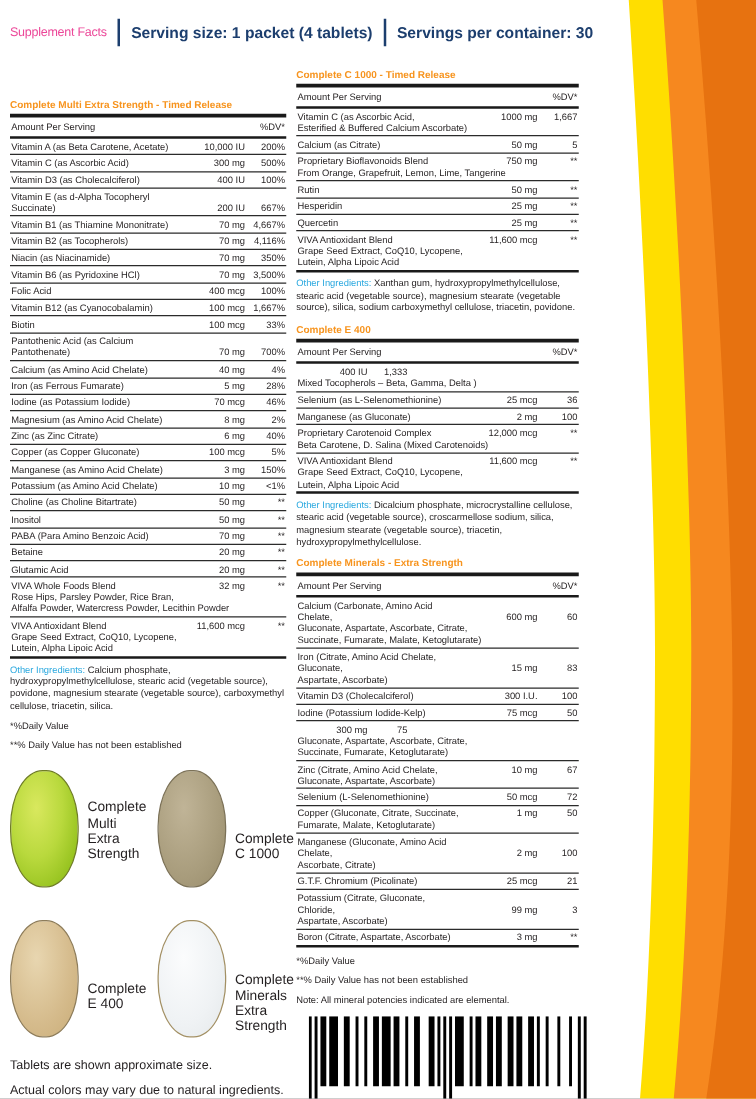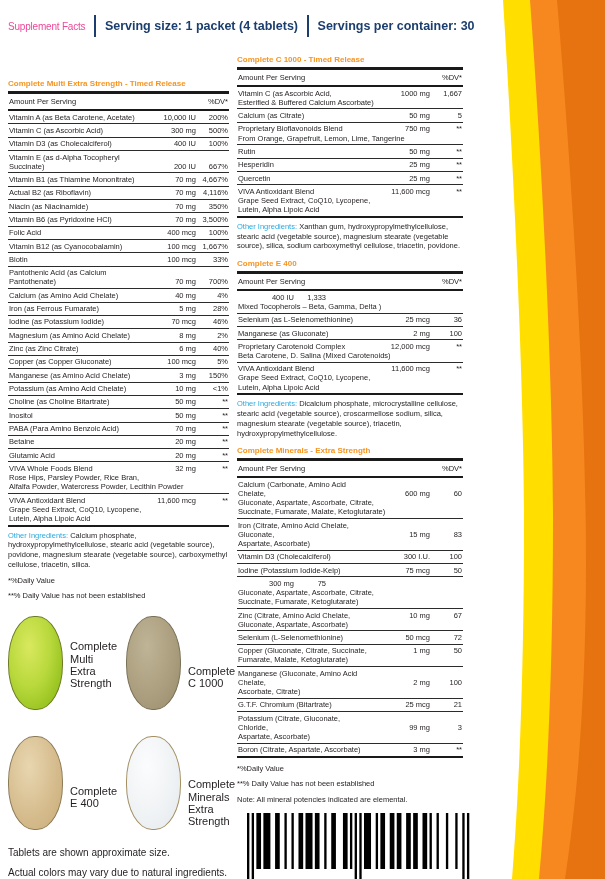--- a/index.html
+++ b/index.html
@@ -129,21 +129,21 @@
                 <div class="rmain">
                   <span class="nm">Vitamin B1 (as Thiamine Mononitrate)</span>
                   <span class="amt">70 mg</span>
                   <span class="dv">4,667%</span>
                 </div>
 
               </div>
 
               <div class="row">
                 <div class="rmain">
-                  <span class="nm">Actual B2 (as Riboflavin)</span>
+                  <span class="nm">Vitamin B2 (as Tocopherols)</span>
                   <span class="amt">70 mg</span>
                   <span class="dv">4,116%</span>
                 </div>
 
               </div>
 
               <div class="row">
                 <div class="rmain">
                   <span class="nm">Niacin (as Niacinamide)</span>
                   <span class="amt">70 mg</span>
@@ -599,21 +599,21 @@
                 <div class="rmain">
                   <span class="nm">Manganese (Gluconate, Amino Acid Chelate,</span>
                   <span class="amt">2 mg</span>
                   <span class="dv">100</span>
                 </div>
                 <div class="sub">Ascorbate, Citrate)</div>
               </div>
 
               <div class="row">
                 <div class="rmain">
-                  <span class="nm">G.T.F. Chromium (Bitartrate)</span>
+                  <span class="nm">G.T.F. Chromium (Picolinate)</span>
                   <span class="amt">25 mcg</span>
                   <span class="dv">21</span>
                 </div>
 
               </div>
 
               <div class="row">
                 <div class="rmain">
                   <span class="nm">Potassium (Citrate, Gluconate, Chloride,</span>
                   <span class="amt">99 mg</span>

